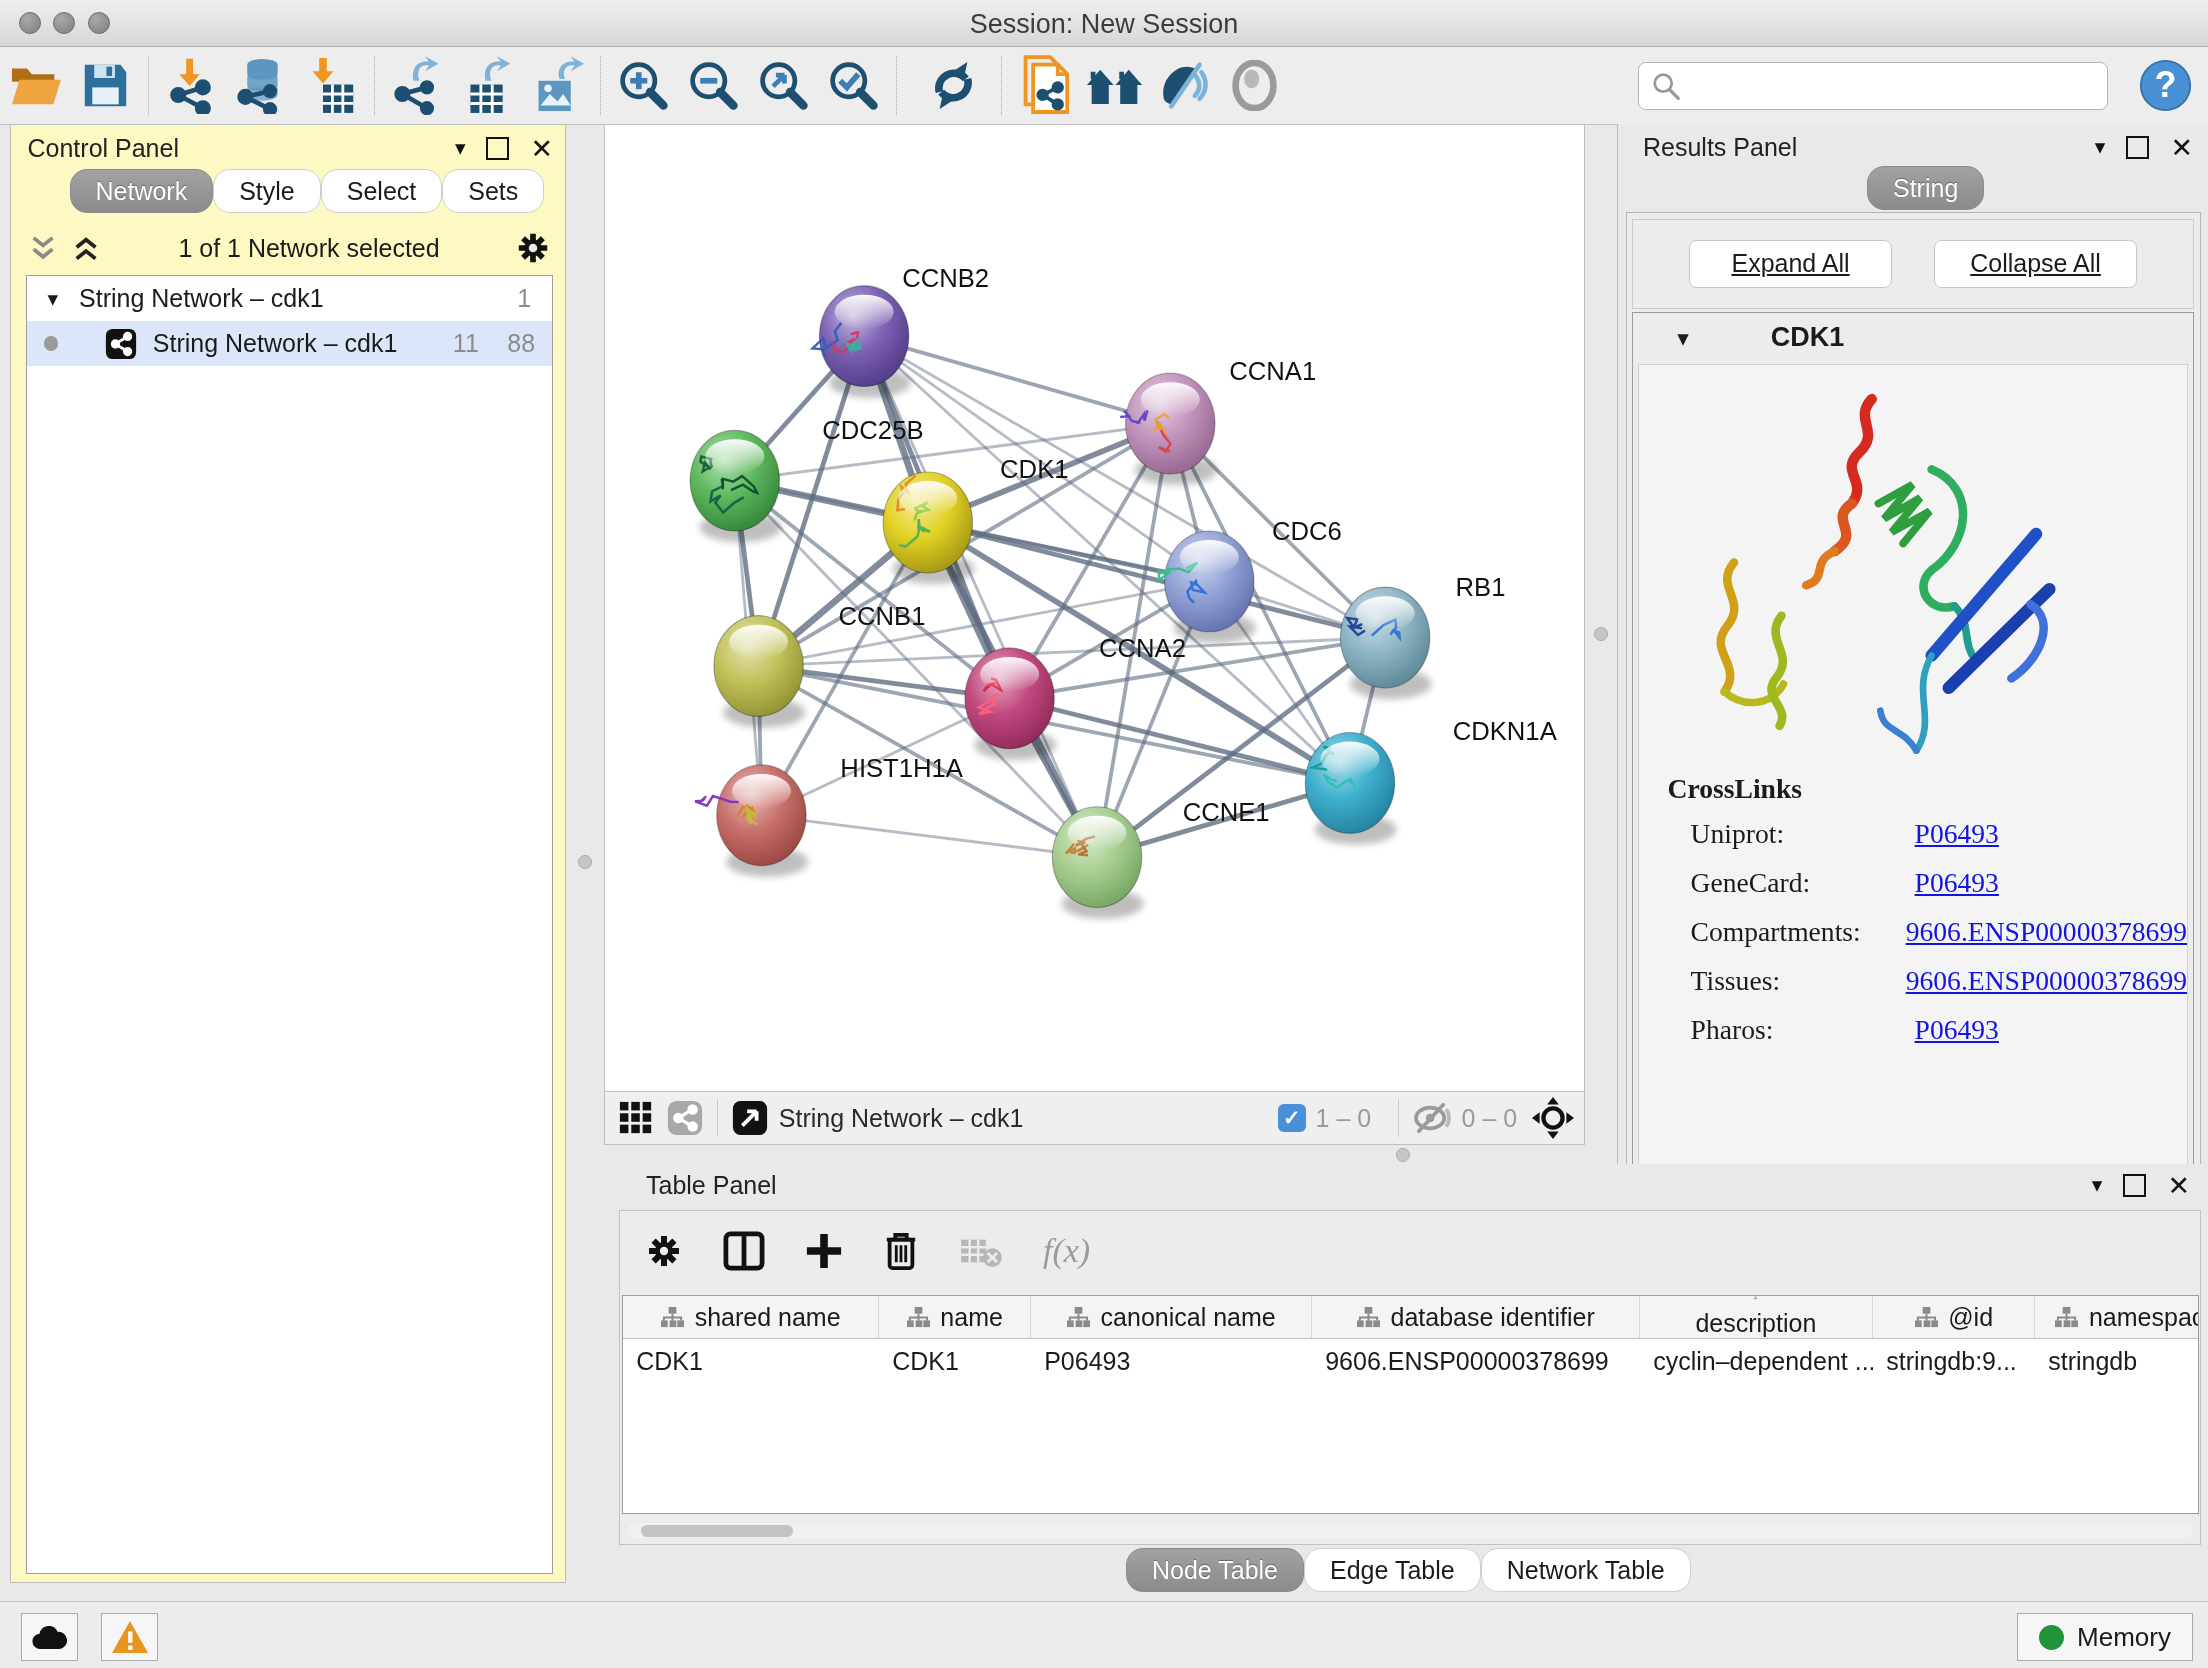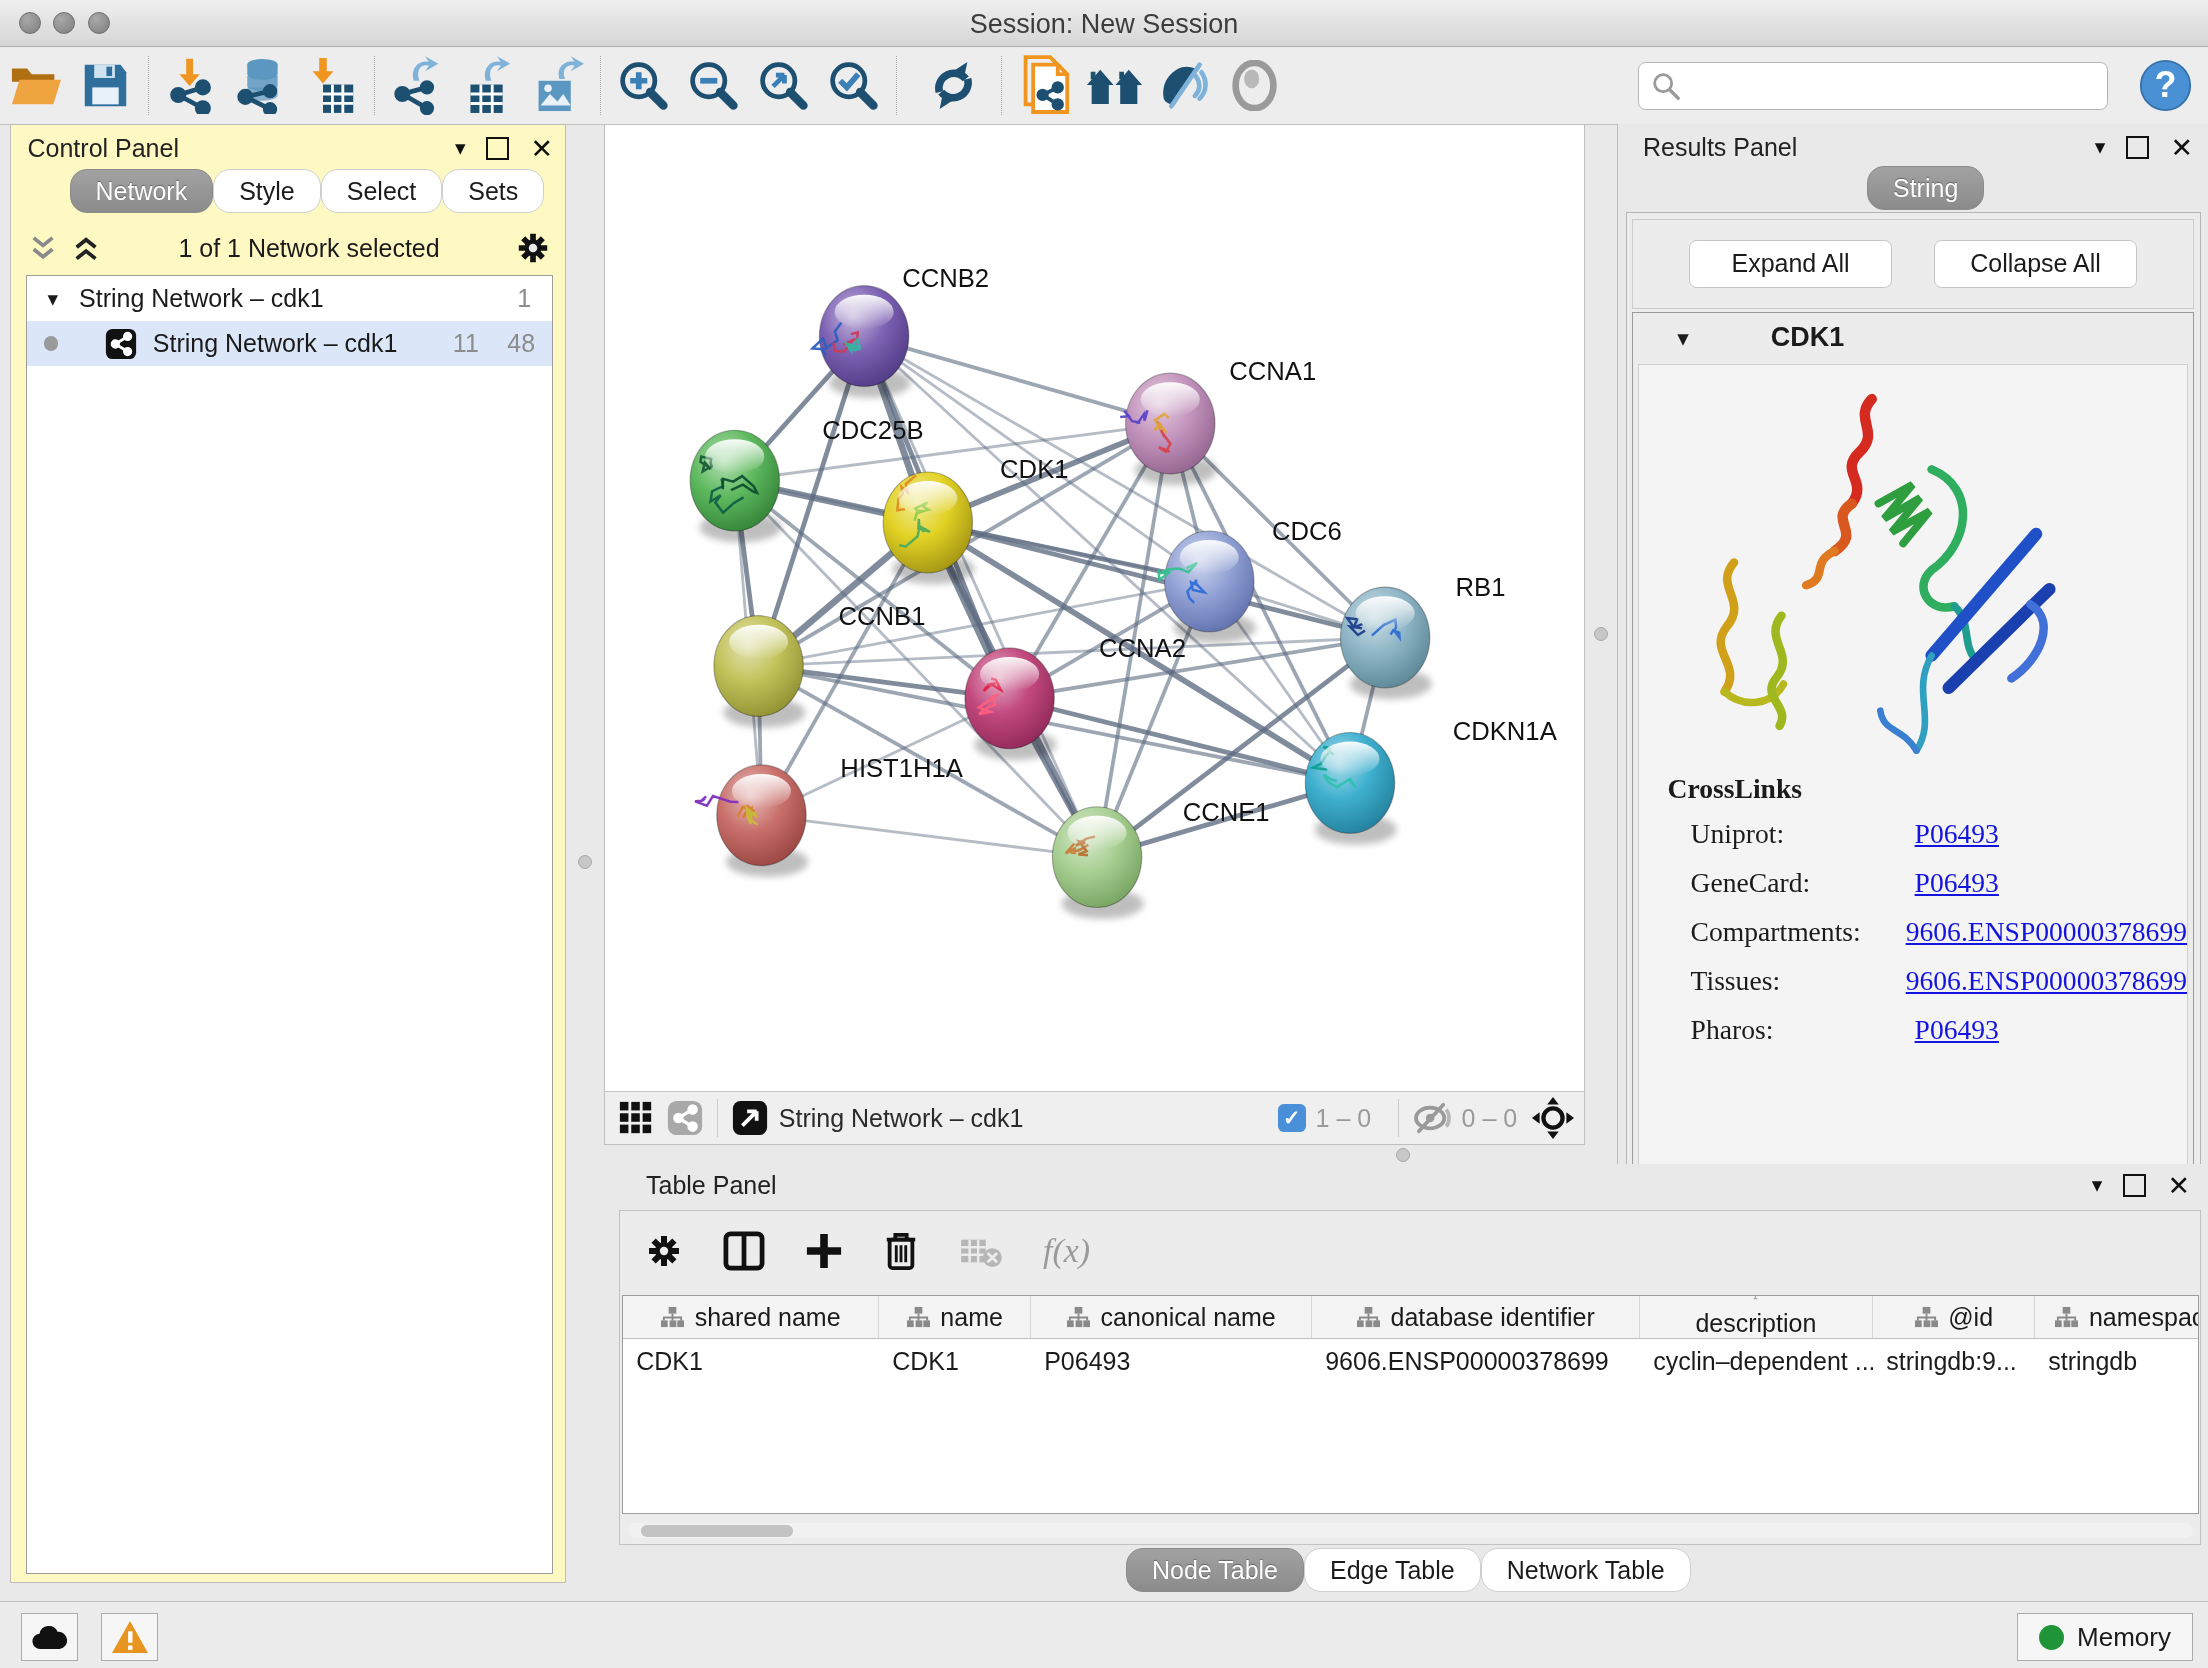--- a/index.html
+++ b/index.html
@@ -52,21 +52,21 @@
   .checkbox{width:28.5px;height:28.5px;border-radius:5.7px;background:#4a90d9;display:flex;align-items:center;
      justify-content:center;color:#fff;font-size:21px;font-weight:bold;}
   .ns-count{font-size:25px;color:#9a9a9a;margin:0 13.3px 0 9.5px;}
   
   #results-panel{position:absolute;left:1617px;top:124px;width:592px;height:1477px;background:#e9e9e9;
      border-left:1px solid #bdbdbd;}
   #rp-header{position:absolute;left:25px;right:17px;top:7.6px;display:flex;justify-content:space-between;align-items:center;}
   #rp-tab{position:absolute;left:249px;top:42px;}
   #rp-outer{position:absolute;left:7.6px;right:9.5px;top:88px;height:1012px;border:1px solid #b5b5b5;background:#ececec;}
   #rp-buttons{position:absolute;left:5.7px;right:5.7px;top:5.7px;height:88px;border:1px solid #cdcdcd;background:#ececec;
-     display:flex;align-items:center;justify-content:center;gap:42px;}
+     display:flex;align-items:center;justify-content:center;gap:42px;text-decoration:underline;}
   .rp-btn{min-width:167px;height:46px;background:#fff;border:1px solid #c6c6c6;border-radius:7.6px;
      font-size:25px;display:flex;align-items:center;justify-content:center;padding:0 17px;}
   #cdk-box{position:absolute;left:5.7px;right:5.7px;top:99px;bottom:19px;border:1px solid #9b9b9b;background:#ececec;}
   #cdk-head{height:49px;display:flex;align-items:center;}
   #cdk-name{font-size:27px;font-weight:bold;margin-left:82px;}
   #cdk-content{position:absolute;left:4.8px;right:4.8px;top:51px;bottom:25px;background:#f4f4f4;border:1px solid #cfcfcf;overflow:hidden;}
   #cdk-desc{font-size:26px;margin:13.3px 0 0 25px;}
   #crosslinks{font-family:"Liberation Serif",serif;font-size:27.6px;margin:7.6px 0 0 28.5px;}
   #crosslinks .xl-title{font-weight:bold;margin-bottom:13.3px;}
   .xl-row{display:flex;margin-bottom:17px;}
@@ -327,21 +327,21 @@
             <rect x="2" y="2" width="32" height="32" rx="7" fill="#111"></rect>
             <g stroke="#fff" stroke-width="3" fill="#fff">
               <circle cx="12" cy="18" r="3.4"></circle>
               <circle cx="25" cy="10" r="3.4"></circle>
               <circle cx="25" cy="26" r="3.4"></circle>
               <path d="M12 18 L25 10 M12 18 L25 26" fill="none"></path>
             </g>
           </svg>
         <span style="margin-left:15px">String Network – cdk1</span>
         <span class="num" style="margin-left:auto">11</span>
-        <span class="num" style="margin-left:28.5px;margin-right:17px">48</span>
+        <span class="num" style="margin-left:28.5px;margin-right:17px">88</span>
       </div>
     </div>
   </div>
 
   <div id="network-panel">
     <div id="network-canvas"><svg width="979" height="966" viewBox="0 0 1029 1016">
           <defs>
             <filter id="nblur" x="-50%" y="-50%" width="200%" height="200%">
               <feGaussianBlur stdDeviation="4"></feGaussianBlur>
             </filter>

